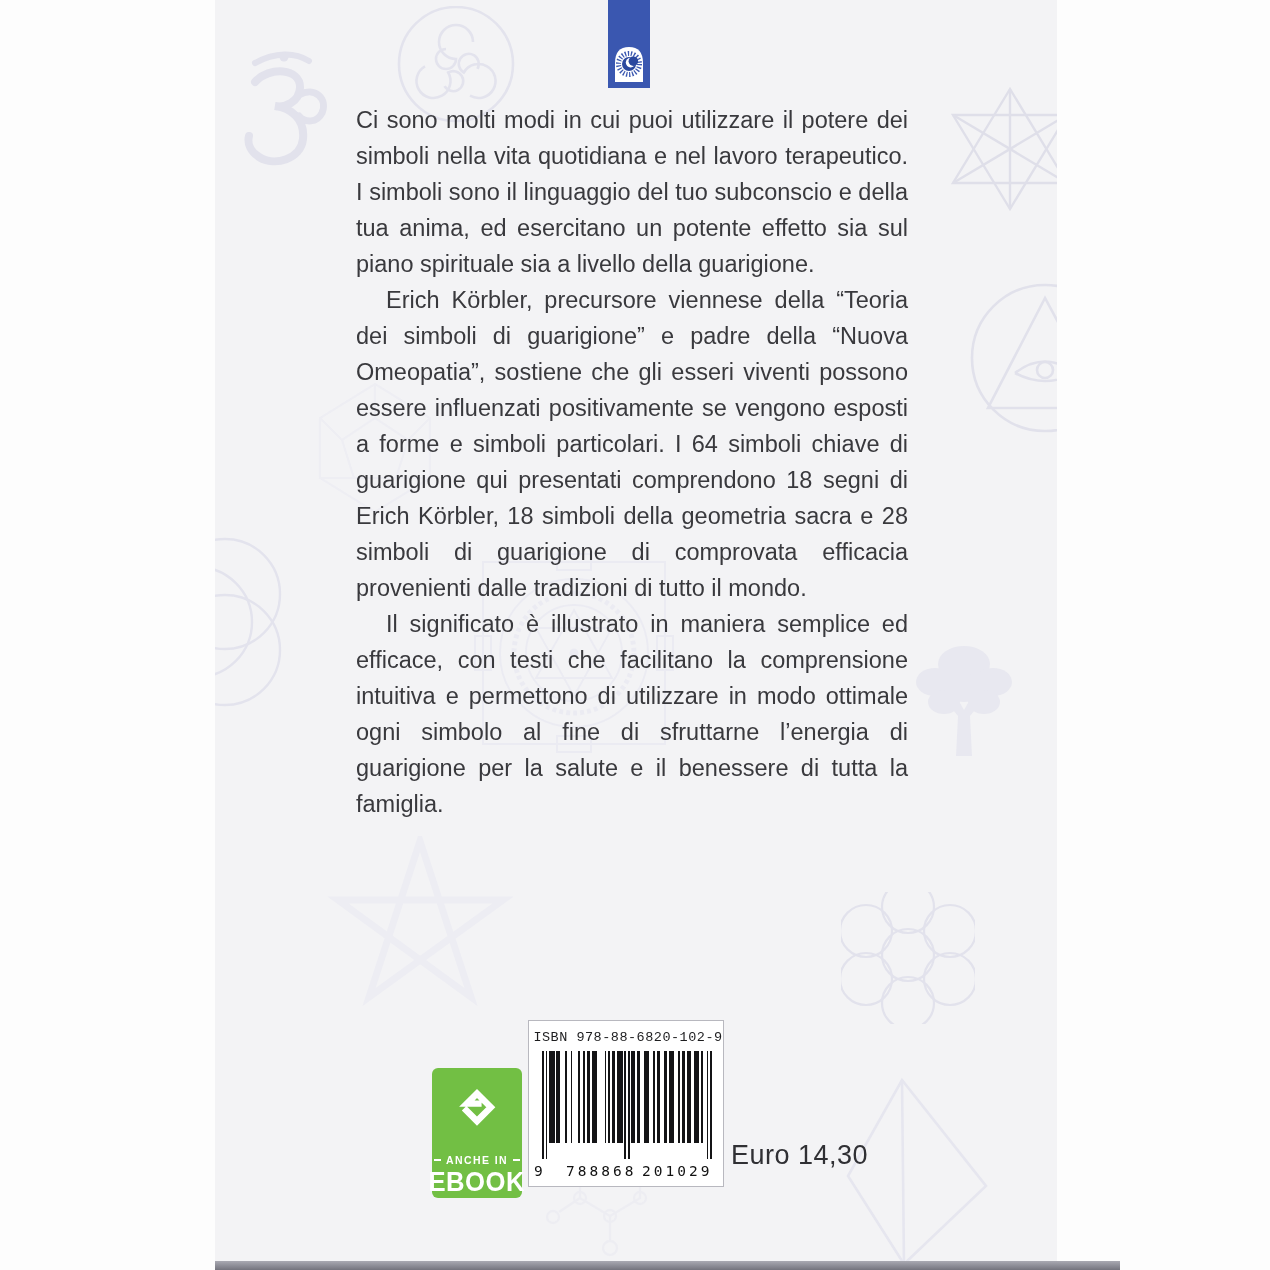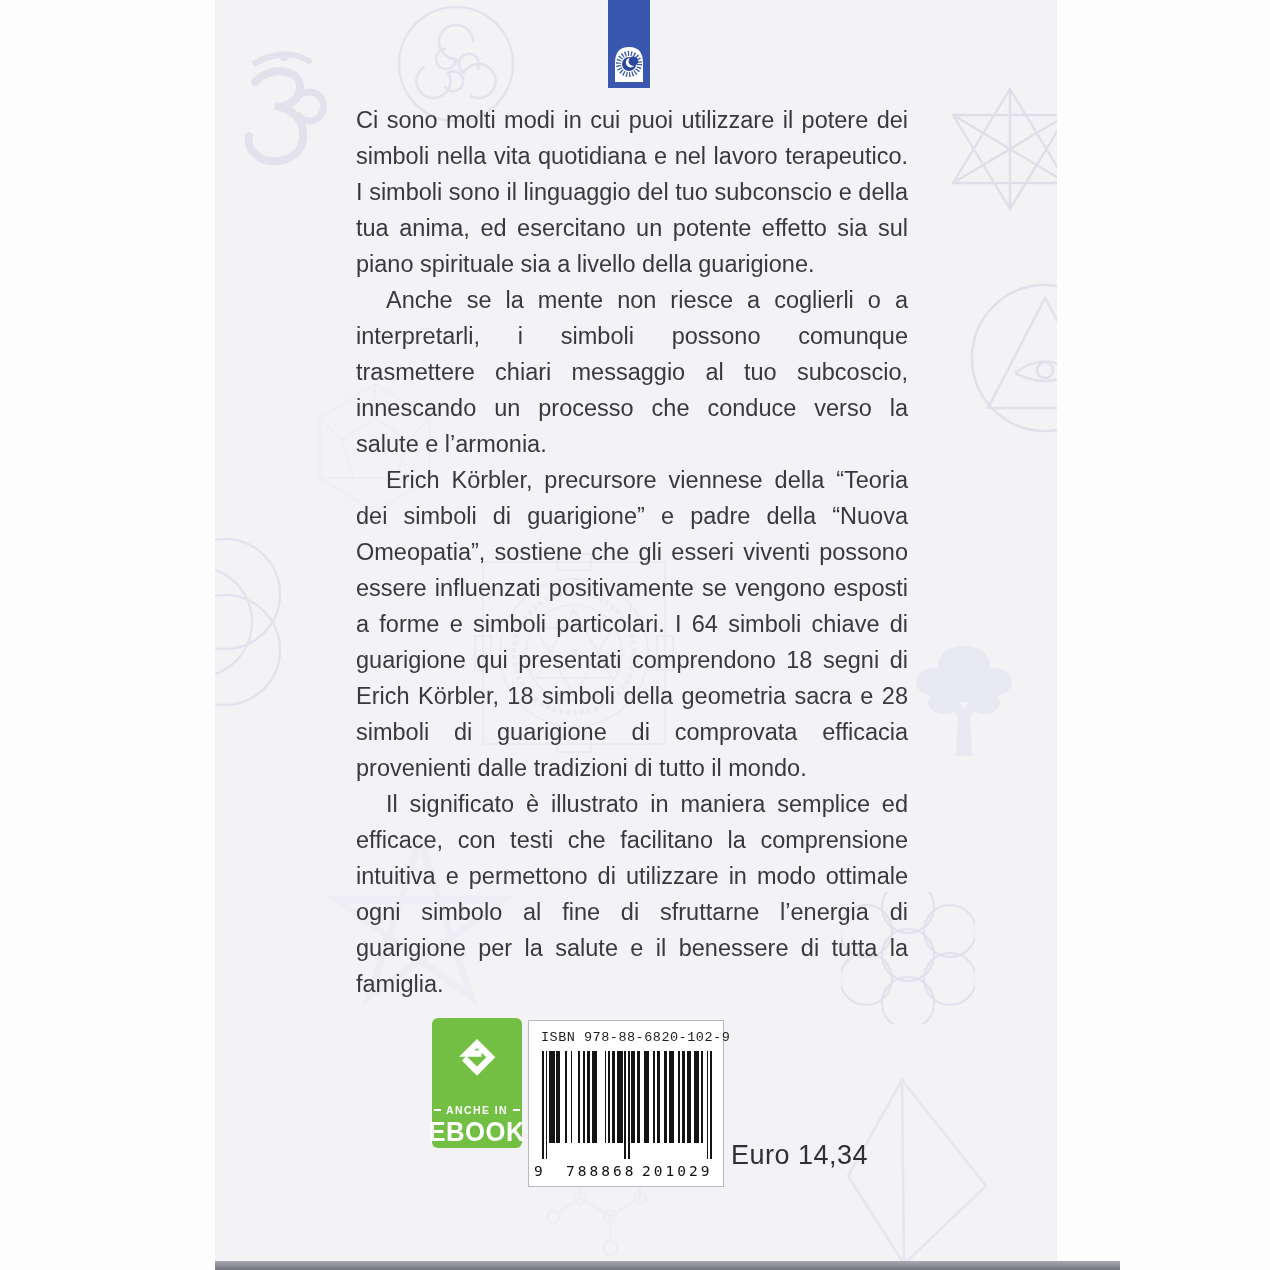--- a/index.html
+++ b/index.html
@@ -24,21 +24,21 @@
   
   .body-text{
     position:absolute;left:141px;top:102px;width:552px;
     font-size:23.5px;line-height:36px;color:#39393d;
     text-align:justify;
   }
   .body-text p{margin:0;}
   .body-text p + p{text-indent:30px;}
   
   .ebook-badge{
-    position:absolute;left:217px;top:1018px;width:90px;height:130px;
+    position:absolute;left:217px;top:1068px;width:90px;height:130px;
     background:#72bf44;border-radius:6px;
     display:flex;flex-direction:column;align-items:center;
   }
   .ebook-badge .e-icon{margin-top:14px;width:58px;height:58px;}
   .anche-line{
     margin-top:26px;display:flex;align-items:center;gap:5px;
     color:#fff;font-size:10.5px;font-weight:bold;letter-spacing:1.4px;
     white-space:nowrap;
   }
   .anche-line::before,.anche-line::after{
@@ -47,21 +47,21 @@
   .ebook-word{
     color:#fff;font-size:27px;font-weight:bold;letter-spacing:0.5px;
     transform:scaleX(0.95);margin-top:1px;
   }
   
   .barcode-box{
     position:absolute;left:313px;top:1020px;width:196px;height:167px;
     background:#fff;border:1px solid #b8b8bf;box-sizing:border-box;
   }
   .isbn-label{
-    position:absolute;top:9px;left:12px;right:0;text-align:center;
+    position:absolute;top:9px;left:4px;right:0;text-align:center;
     font-family:"Liberation Mono", monospace;
     font-size:13.5px;letter-spacing:0.5px;color:#1d1d1f;white-space:nowrap;
   }
   #barcode-svg{position:absolute;left:13px;top:30px;}
   #barcode-svg rect{fill:#141416;}
   .barcode-digits{
     position:absolute;bottom:6px;left:0;right:0;height:17px;
     font-family:"DejaVu Sans Mono", monospace;font-size:14.5px;color:#111;
   }
   .barcode-digits span{position:absolute;background:#fff;padding:0 1px;}
@@ -219,21 +219,20 @@
         <path d="M7 82 L7 63 Q7 47 21 47 Q35 47 35 63 L35 82 Z" fill="#ffffff"></path>
         <circle cx="21" cy="64" r="10.5" fill="none" stroke="#3a57b0" stroke-width="5" stroke-dasharray="1.3 1.7"></circle>
         <circle cx="21" cy="64" r="7" fill="#2b489e"></circle>
         <circle cx="22.6" cy="62.6" r="4.8" fill="#ffffff"></circle>
         <circle cx="25.4" cy="61.2" r="4.8" fill="#2b489e"></circle>
       </svg>
     </div>
 
     <div class="body-text">
       <p>Ci sono molti modi in cui puoi utilizzare il potere dei simboli nella vita quotidiana e nel lavoro terapeutico. I simboli sono il linguaggio del tuo subconscio e della tua anima, ed esercitano un potente effetto sia sul piano spirituale sia a livello della guarigione.</p>
-      <p>Anche se la mente non riesce a coglierli o a interpretarli, i simboli possono comunque trasmettere chiari messaggio al tuo subcoscio, innescando un processo che conduce verso la salute e l’armonia.</p>
       <p>Erich Körbler, precursore viennese della “Teoria dei simboli di guarigione” e padre della “Nuova Omeopatia”, sostiene che gli esseri viventi possono essere influenzati positivamente se vengono esposti a forme e simboli particolari. I 64 simboli chiave di guarigione qui presentati comprendono 18 segni di Erich Körbler, 18 simboli della geometria sacra e 28 simboli di guarigione di comprovata efficacia provenienti dalle tradizioni di tutto il mondo.</p>
       <p>Il significato è illustrato in maniera semplice ed efficace, con testi che facilitano la comprensione intuitiva e permettono di utilizzare in modo ottimale ogni simbolo al fine di sfruttarne l’energia di guarigione per la salute e il benessere di tutta la famiglia.</p>
     </div>
 
     <div class="ebook-badge">
       <svg class="e-icon" viewBox="0 0 100 100" fill="none" stroke="#ffffff" stroke-width="14" stroke-linejoin="miter">
         <path d="M22 57 L50 85 L80 55 L50 25 L28 47 L60 47"></path>
       </svg>
       <div class="anche-line">ANCHE IN</div>
       <div class="ebook-word">EBOOK</div>
@@ -294,18 +293,18 @@
           <rect x="92" y="0" width="1" height="108"></rect>
           <rect x="94" y="0" width="1" height="108"></rect>
         </svg>
       <div class="barcode-digits">
         <span class="bd-prefix">9</span>
         <span class="bd-left">788868</span>
         <span class="bd-right">201029</span>
       </div>
     </div>
 
-    <div class="price">Euro 14,34</div>
+    <div class="price">Euro 14,30</div>
 
   </div>
 
   <div class="bottom-edge"></div>
 </div>
 
 </body></html>

